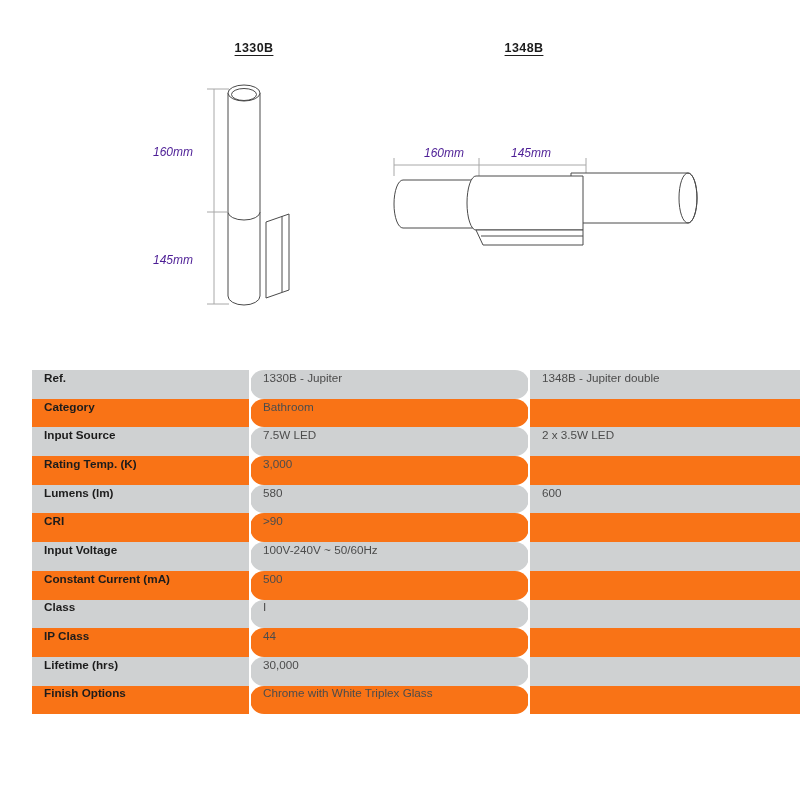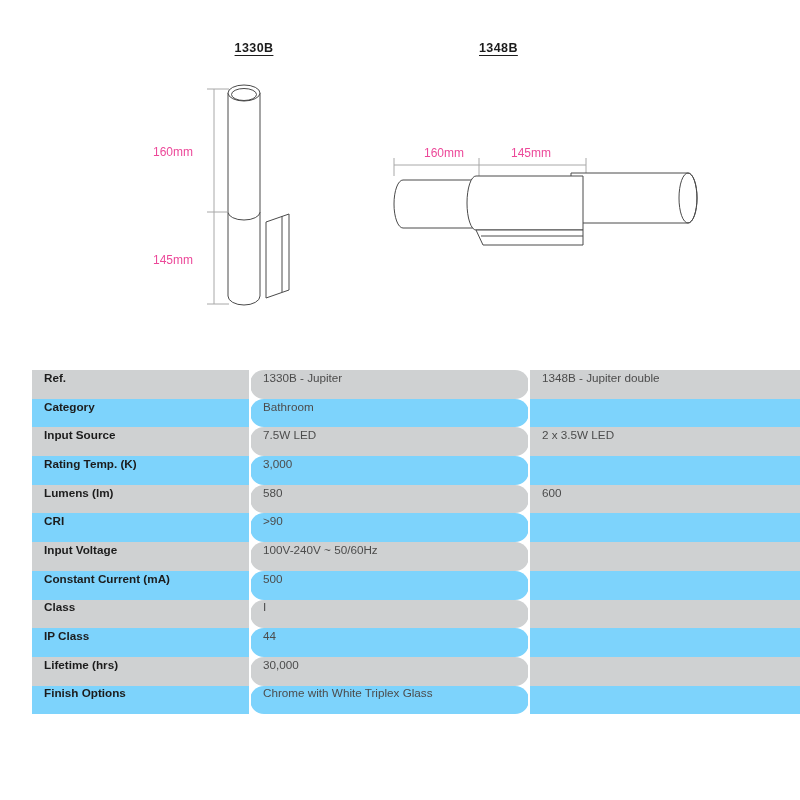--- a/index.html
+++ b/index.html
@@ -38,26 +38,28 @@
   #title-1330b {
     left: 196px;
     top: 41px;
     width: 90px;
     text-align: center;
   }
   #title-1348b {
     left: 466px;
     top: 41px;
     width: 90px;
+    text-align: center;
   }
   .dim-label {
     position: absolute;
     font-size: 12px;
-    color: #ec4899;
+    color: #4c1d95;
     white-space: nowrap;
+    font-style: italic;
   }
   #dim-1330b-upper { left: 140px; top: 145px; }
   #dim-1330b-lower { left: 140px; top: 253px; }
   #dim-1348b-left  { left: 400px; top: 146px; width: 62px; text-align: center; }
   #dim-1348b-right { left: 487px; top: 146px; width: 62px; text-align: center; }
 
   svg.draw-svg {
     position: absolute;
     left: 0;
     top: 0;
@@ -95,21 +97,21 @@
     vertical-align: middle;
     border-right: 2px solid #ffffff;
     line-height: 1.1;
     margin-left: 12px;
   }
   table#spec-table td:last-child { border-right: none; }
   td.c-label { width: 205px; font-weight: bold; color: #1c1c1c; }
   td.c-v1    { width: 265px; color: #4c4c4c; border-radius: 14px; }
   td.c-v2    { width: 266px; color: #4c4c4c; }
   tr.row-dark  td { background: #cfd1d2; }
-  tr.row-light td { background: #7dd3fc; }
+  tr.row-light td { background: #f97316; }
 </style>
 </head>
 <body>
 
 <div id="drawings">
 
   <div class="drawing-title" id="title-1330b">1330B</div>
 
   <div class="drawing-title" id="title-1348b">1348B</div>
 

